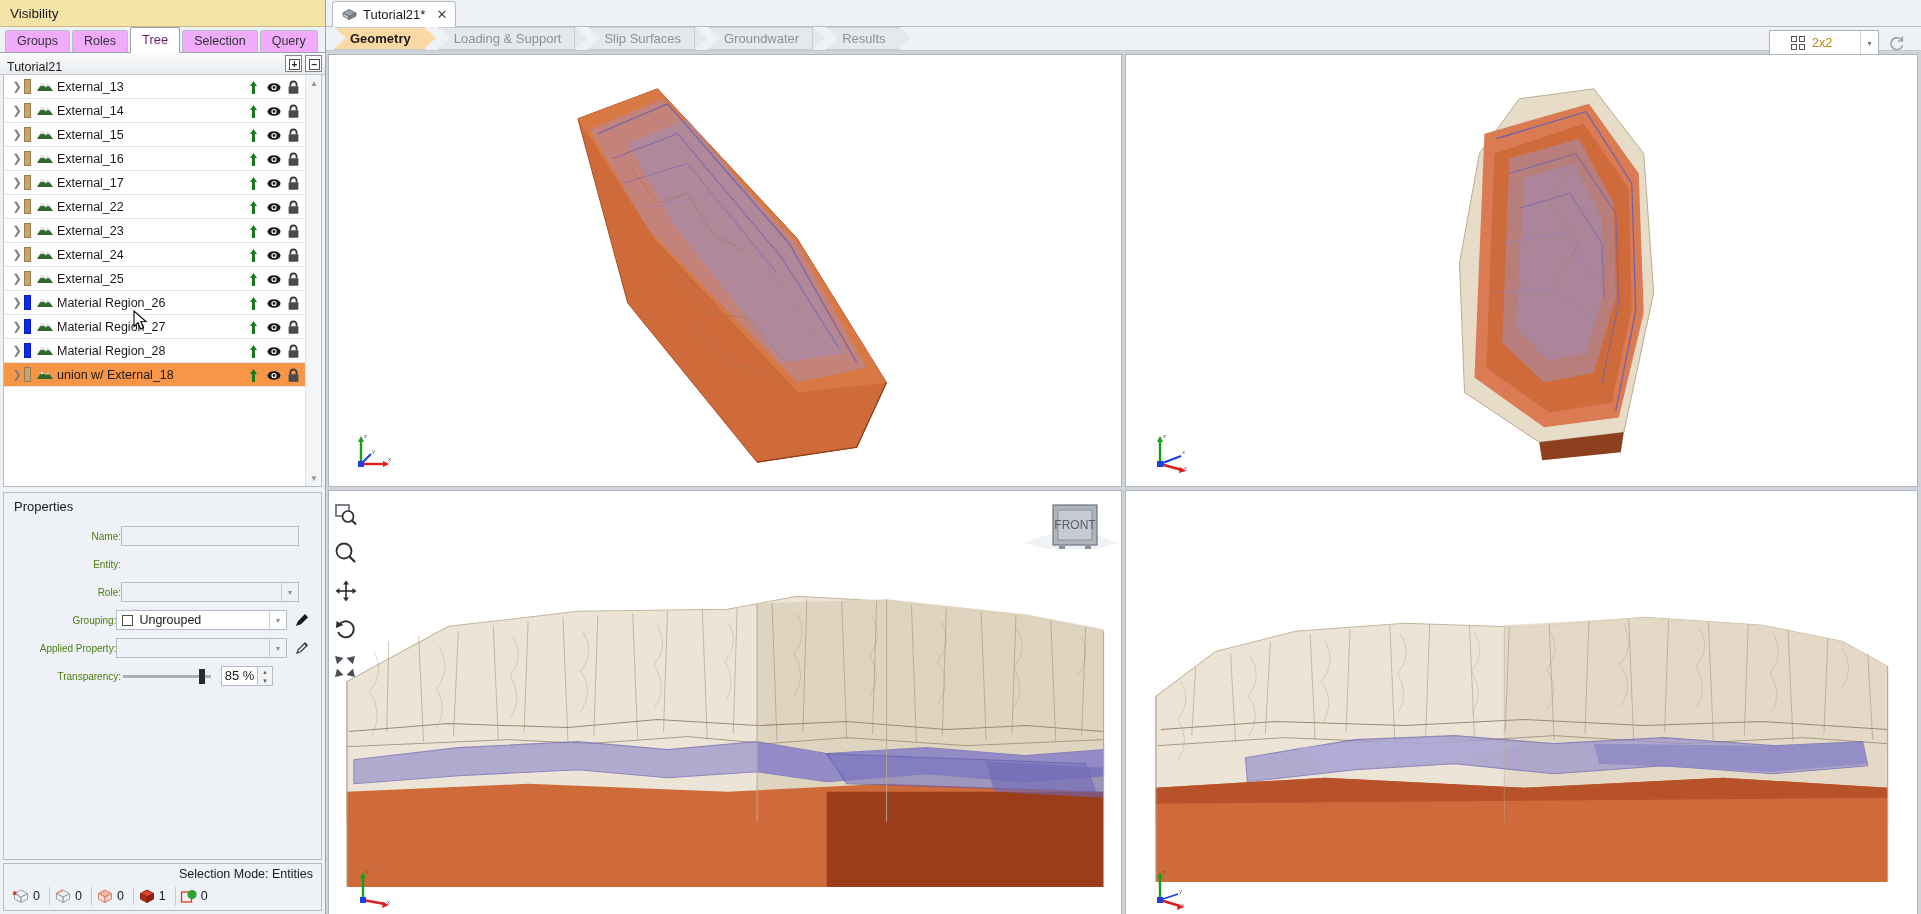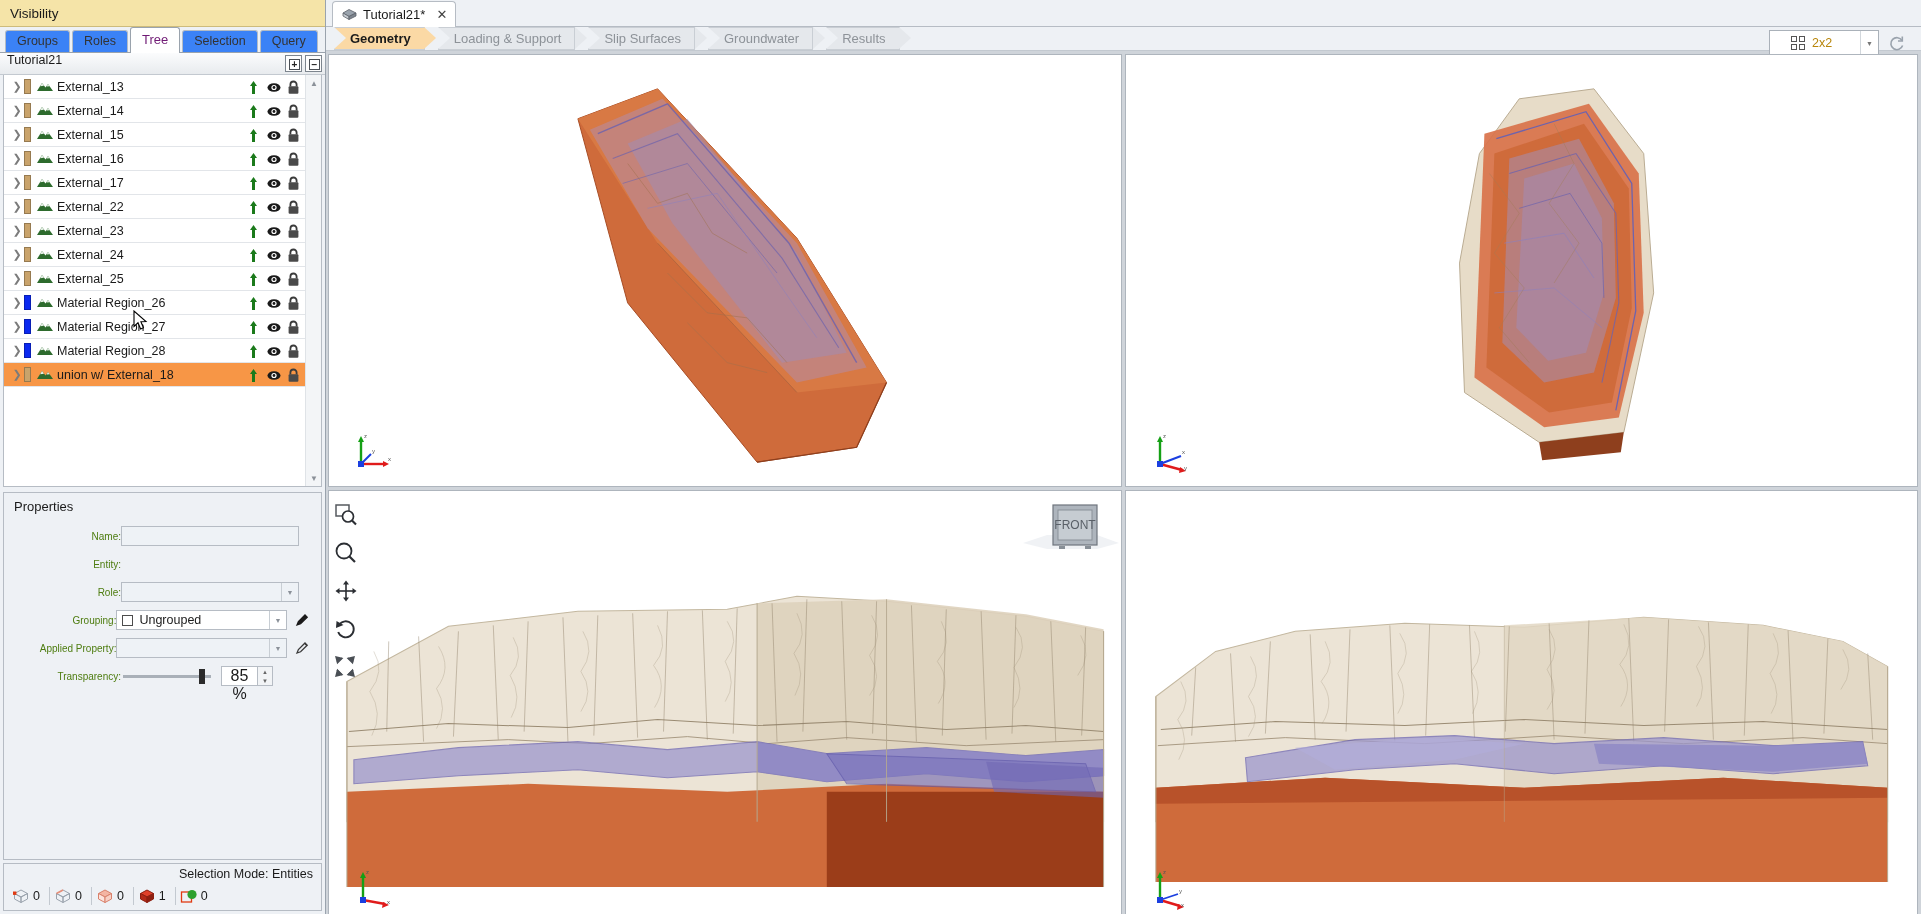--- a/index.html
+++ b/index.html
@@ -35,42 +35,42 @@
     display: flex; align-items: flex-end;
     height: 26px;
     background: #eef1f5;
     padding-left: 5px;
     border-bottom: 1px solid #9aa3ad;
   }
   .tabstrip .tab {
     height: 22px; line-height: 21px;
     padding: 0 11px;
     margin-right: 2px;
-    background: #3b82f6;
+    background: #f0abfc;
     border: 1px solid #b4bcc5;
     border-bottom: none;
     border-radius: 3px 3px 0 0;
     font-size: 12.5px;
     color: #333;
     cursor: default;
   }
   .tabstrip .tab.active {
     background: #ffffff;
     height: 26px; line-height: 24px;
     border-color: #9aa3ad;
     color: #701a75;
     position: relative; top: 1px;
     font-size: 13px;
   }
   
   .tree-header {
     height: 22px;
     background: linear-gradient(#fbfcfd,#e8ebee);
     border-bottom: 1px solid #c3c9d0;
-    display: flex; align-items: flex-start;
+    display: flex; align-items: flex-end;
     padding-left: 7px;
     font-size: 12.5px;
     position: relative;
   }
   .tree-header .hdr-btns {
     position: absolute; right: 3px; top: 2px;
     display: flex; gap: 3px;
   }
   .sqbtn {
     width: 17px; height: 17px;
@@ -199,21 +199,21 @@
     background: #a9b0b8; position: relative;
     margin-left: 2px;
   }
   .slider-thumb {
     position: absolute; left: 76px; top: -6px;
     width: 6px; height: 15px; background: #2b2b2b;
   }
   .spin-val {
     width: 37px; height: 20px;
     border: 1px solid #b6bcc4; background: #fff;
-    font-size: 16px; text-align: center; line-height: 18px;
+    font-size: 13px; text-align: center; line-height: 18px;
     margin-left: 10px;
   }
   .spin-btns {
     width: 15px; height: 20px;
     border: 1px solid #b6bcc4; border-left: none;
     background: #f2f4f6;
     display: flex; flex-direction: column;
   }
   .spin-btns i {
     flex: 1; display: flex; align-items: center; justify-content: center;

